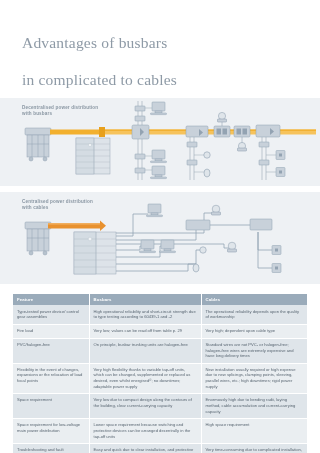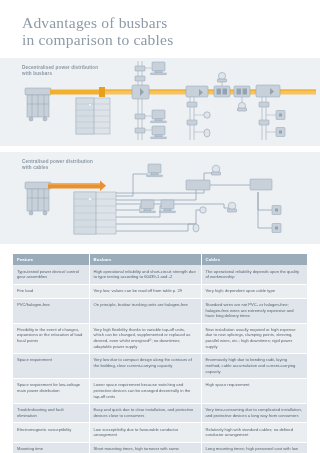--- a/index.html
+++ b/index.html
@@ -17,20 +17,21 @@
     padding:14px 0 10px 22px;
     background:#ffffff;
   }
   .title-line{
     font-family:"Liberation Serif", serif;
     font-size:15.5px;
     line-height:17px;
     color:#8e9aa6;
     letter-spacing:.2px;
     white-space:nowrap;
+    margin-top:20px;
   }
 
   
   .panel{
     position:relative;
     background:#eef1f4;
     overflow:hidden;
   }
   .panel-1{height:88px;}
   .panel-gap{height:6px;background:#ffffff;}
@@ -79,21 +80,21 @@
   col.c2{width:112px;}
   col.c3{width:106px;}
 </style>
 </head>
 <body>
 
 <div class="page">
 
   <div class="title-block">
     <div class="title-line">Advantages of busbars</div>
-    <div class="title-line">in comparison to cables</div>
+    <div class="title-line">in complicated to cables</div>
   </div>
 
   <div class="panel panel-1">
     <div class="panel-label">
       <span>Decentralised power distribution</span>
       <span>with busbars</span>
     </div>
     <svg class="svg-wrap" viewBox="0 0 320 88">
       <g fill="#c8d1da" stroke="#93a3b2" stroke-width="0.5">
 

